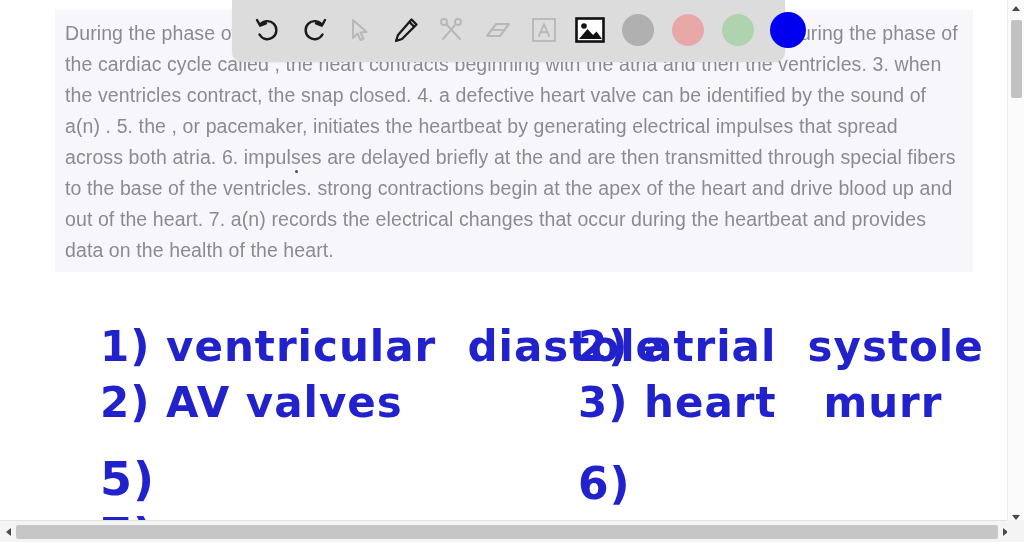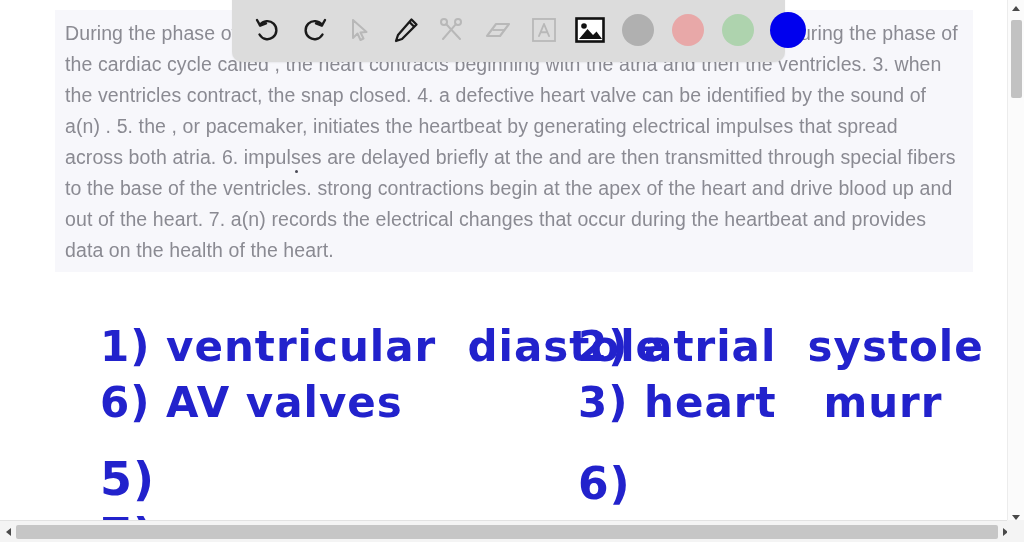--- a/index.html
+++ b/index.html
@@ -203,21 +203,21 @@
 
   <div class="question-panel">
     <div class="question-text">During the phase of the cardiac cycle called , blood flows into all four chambers. 2. during the phase of the cardiac cycle called , the heart contracts beginning with the atria and then the ventricles. 3. when the ventricles contract, the snap closed. 4. a defective heart valve can be identified by the sound of a(n) . 5. the , or pacemaker, initiates the heartbeat by generating electrical impulses that spread across both atria. 6. impulses are delayed briefly at the and are then transmitted through special fibers to the base of the ventricles. strong contractions begin at the apex of the heart and drive blood up and out of the heart. 7. a(n) records the electrical changes that occur during the heartbeat and provides data on the health of the heart.</div>
   </div>
 
   <div class="stray-dot" style="left:295px; top:170px;"></div>
 
   <div class="ink-layer">
     <div class="ink-text" style="left:100px; top:322px; font-size:42px;">1) ventricular  diastole</div>
     <div class="ink-text" style="left:578px; top:322px; font-size:42px;">2) atrial  systole</div>
-    <div class="ink-text" style="left:100px; top:378px; font-size:42px;">6) AV valves</div>
+    <div class="ink-text" style="left:100px; top:378px; font-size:42px;">2) AV valves</div>
     <div class="ink-text" style="left:578px; top:378px; font-size:42px;">3) heart   murr</div>
     <div class="ink-text" style="left:100px; top:452px; font-size:46px;">5)</div>
     <div class="ink-text" style="left:578px; top:458px; font-size:44px;">6)</div>
     <div class="ink-text" style="left:100px; top:508px; font-size:46px;">7)</div>
   </div>
 
   <div class="toolbar">
 
     <div class="tool-btn">
       <svg width="30" height="30" viewBox="0 0 30 30">

